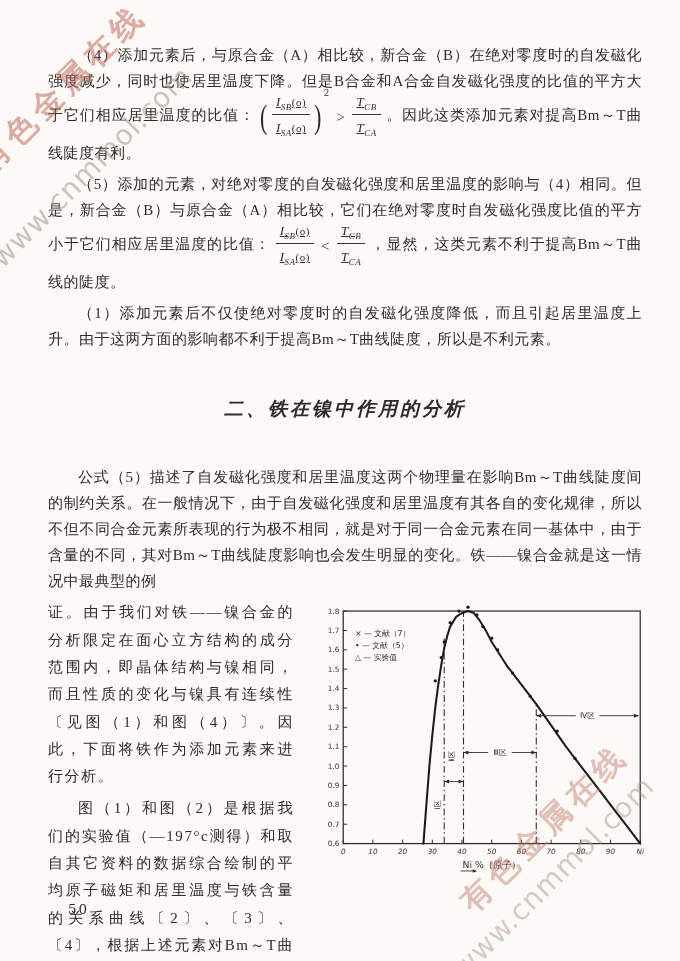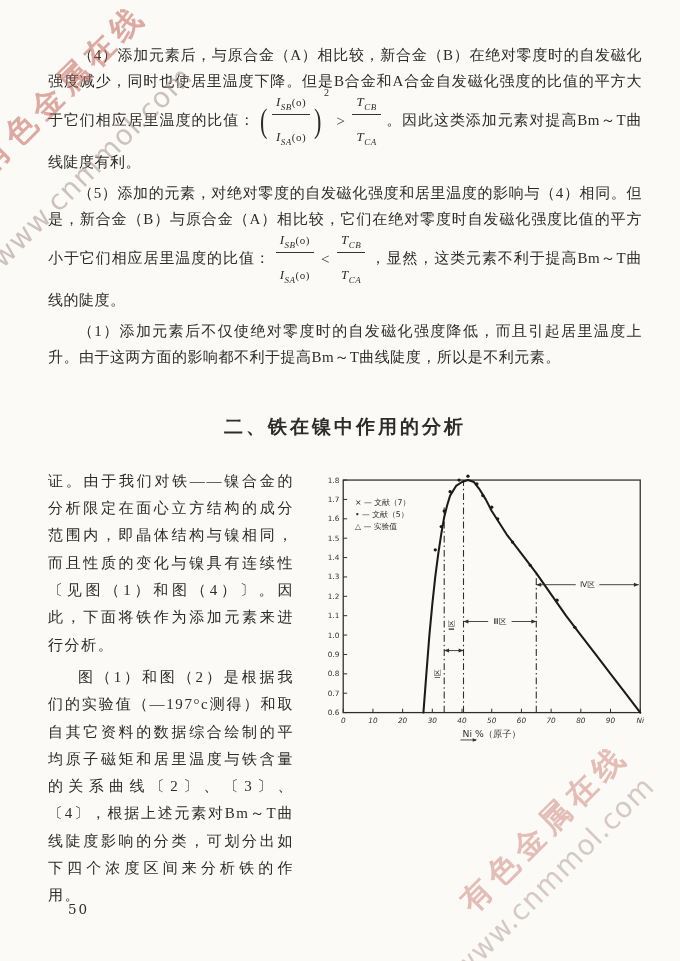--- a/index.html
+++ b/index.html
@@ -4,31 +4,31 @@
 <style>
   html,body{margin:0;padding:0;}
   body{
     width:680px;height:961px;position:relative;overflow:hidden;
     background:#fbfaf6;
     font-family:"Liberation Serif","DejaVu Serif",serif;
     color:#2e2c29;
   }
   .page{position:absolute;inset:0;padding:42px 30px 0 40px;box-sizing:border-box;}
   .para{font-size:15px;line-height:1.74;text-align:justify;margin:0 8px 5px;text-indent:2em;letter-spacing:.5px;}
-  .section-heading{text-align:center;font-size:19px;font-weight:bold;letter-spacing:3px;margin:44px 0 28px;}
+  .section-heading{text-align:center;font-size:19px;font-weight:bold;letter-spacing:3px;margin:44px 0 42px;font-style:italic;}
   .split-row{display:flex;align-items:flex-start;margin-top:2px;}
   .col-left{width:262px;flex:0 0 262px;}
   .col-left .para{letter-spacing:1.6px;line-height:1.82;}
   .col-right{flex:1;padding-left:8px;position:relative;}
   .page-number{position:absolute;left:68px;bottom:44px;font-size:13.5px;letter-spacing:2px;font-family:"DejaVu Serif",serif;}
   
   .inline-formula{display:inline-flex;align-items:center;vertical-align:middle;margin:0 3px;text-indent:0;}
-  .frac{display:inline-flex;flex-direction:column;text-align:center;font-size:13px;line-height:1.3;font-style:italic;margin:0 2px;}
+  .frac{display:inline-flex;flex-direction:column;text-align:center;font-size:13px;line-height:1.3;font-style:italic;margin:0 2px;text-decoration:underline;}
   .fr-top{border-bottom:1.2px solid #333;padding:0 4px 1px;}
-  .fr-bot{padding:14px 4px 0;}
+  .fr-bot{padding:5px 4px 0;}
   .frac sub{font-size:9px;font-style:italic;}
   .frac .fn-arg{font-style:normal;font-size:11px;}
   .big-paren{display:inline-block;font-size:34px;font-weight:300;line-height:.9;transform:scaleX(.65);}
   .exp{font-size:10px;align-self:flex-start;margin:2px 2px 0 0;display:inline-block;transform:translateY(-12px);}
   .rel{font-size:15px;margin:0 5px;}
   
   .chart-svg{display:block;background:transparent;font-family:"DejaVu Sans","Liberation Sans",sans-serif;}
   
   .wm{position:absolute;white-space:nowrap;transform:rotate(-45deg);transform-origin:left center;pointer-events:none;z-index:5;font-family:"DejaVu Sans",sans-serif;}
   .wm-cn{font-size:31px;font-weight:bold;letter-spacing:6px;color:rgba(192,90,78,.50);}
@@ -77,20 +77,21 @@
           <span class="fr-bot"><span>T</span><sub>CA</sub></span>
         </span>
       </span><span>，显然，这类元素不利于提高Bm～T曲线的陡度。</span>
   </p>
 
   <p class="para">（1）添加元素后不仅使绝对零度时的自发磁化强度降低，而且引起居里温度上升。由于这两方面的影响都不利于提高Bm～T曲线陡度，所以是不利元素。</p>
 
 
   <h2 class="section-heading">二、铁在镍中作用的分析</h2>
 
+  <p class="para">公式（5）描述了自发磁化强度和居里温度这两个物理量在影响Bm～T曲线陡度间的制约关系。在一般情况下，由于自发磁化强度和居里温度有其各自的变化规律，所以不但不同合金元素所表现的行为极不相同，就是对于同一合金元素在同一基体中，由于含量的不同，其对Bm～T曲线陡度影响也会发生明显的变化。铁——镍合金就是这一情况中最典型的例</p>
 
   <div class="split-row">
     <div class="col-left">
       <p class="para" style="text-indent:0;">证。由于我们对铁——镍合金的分析限定在面心立方结构的成分范围内，即晶体结构与镍相同，而且性质的变化与镍具有连续性〔见图（1）和图（4）〕。因此，下面将铁作为添加元素来进行分析。</p>
       <p class="para">图（1）和图（2）是根据我们的实验值（—197°c测得）和取自其它资料的数据综合绘制的平均原子磁矩和居里温度与铁含量的关系曲线〔2〕、〔3〕、〔4〕，根据上述元素对Bm～T曲线陡度影响的分类，可划分出如下四个浓度区间来分析铁的作用。</p>
     </div>
     <div class="col-right">
       <svg id="fig-chart" class="chart-svg" width="340" height="284" viewBox="0 0 348 290">
           <rect x="34" y="12" width="304" height="238" fill="none" stroke="#2f2d2a" stroke-width="1.3"></rect>
           <line x1="34" y1="250" x2="38" y2="250" stroke="#2f2d2a" stroke-width="1"></line>

